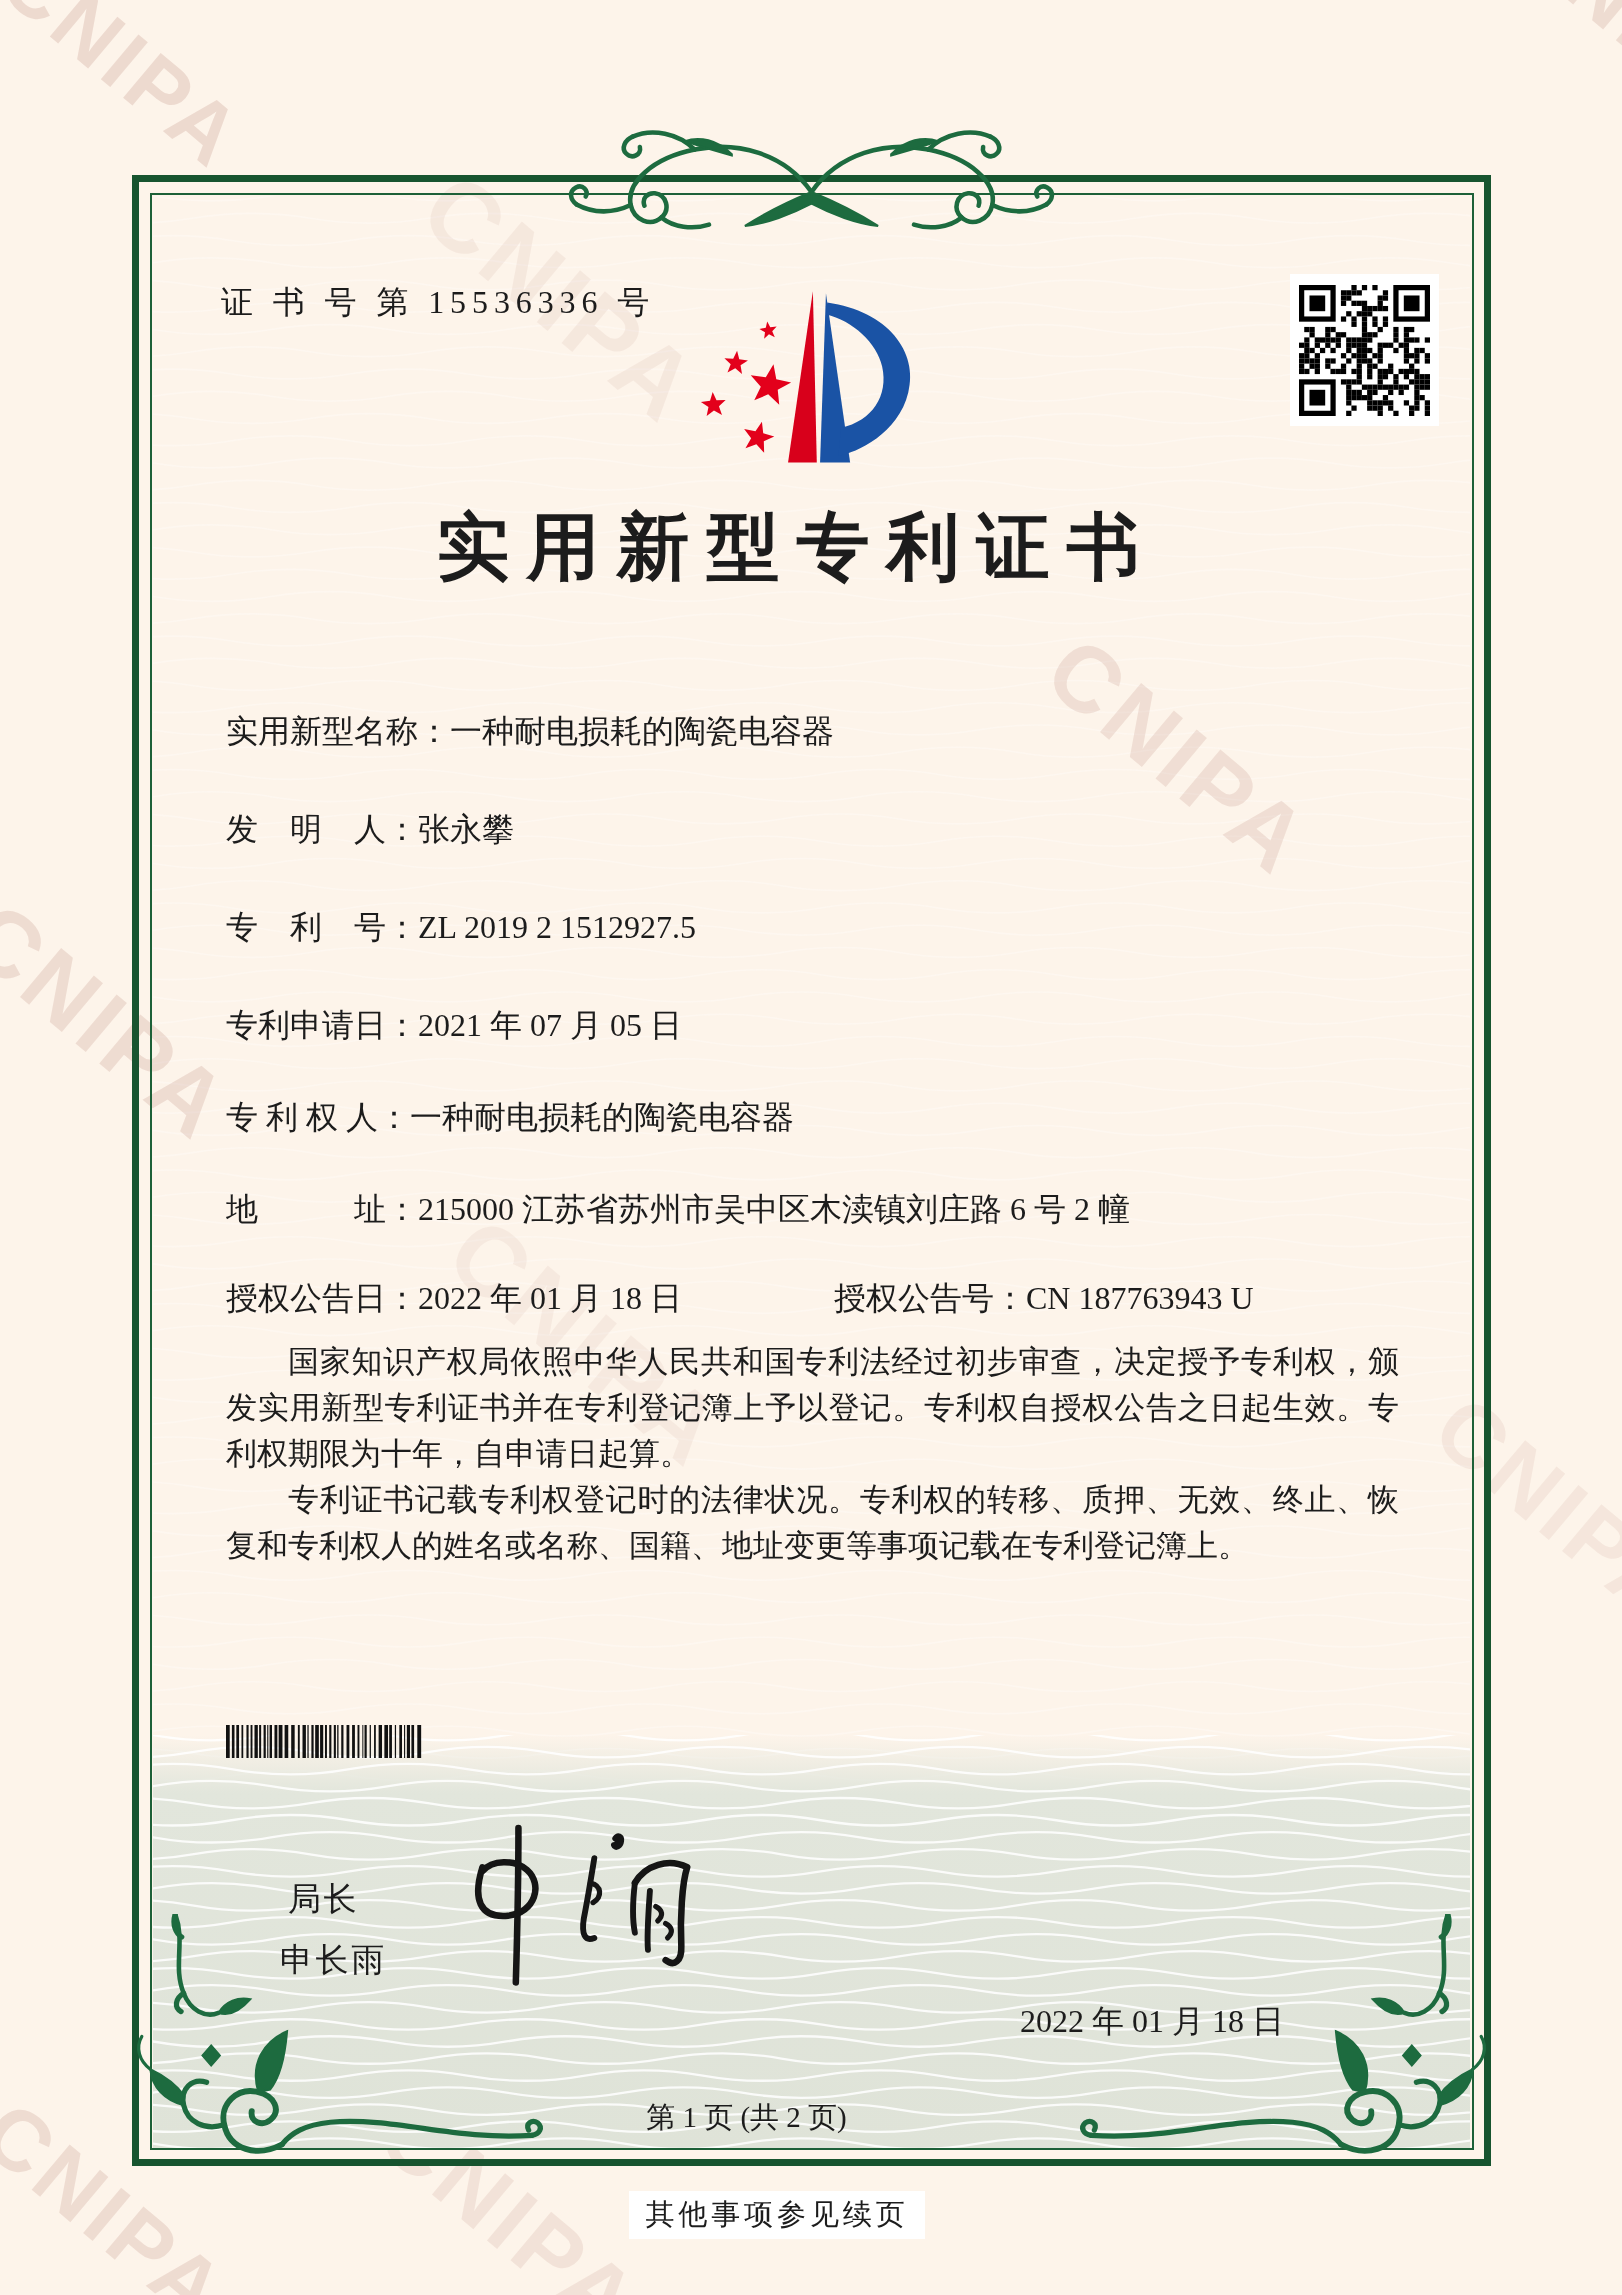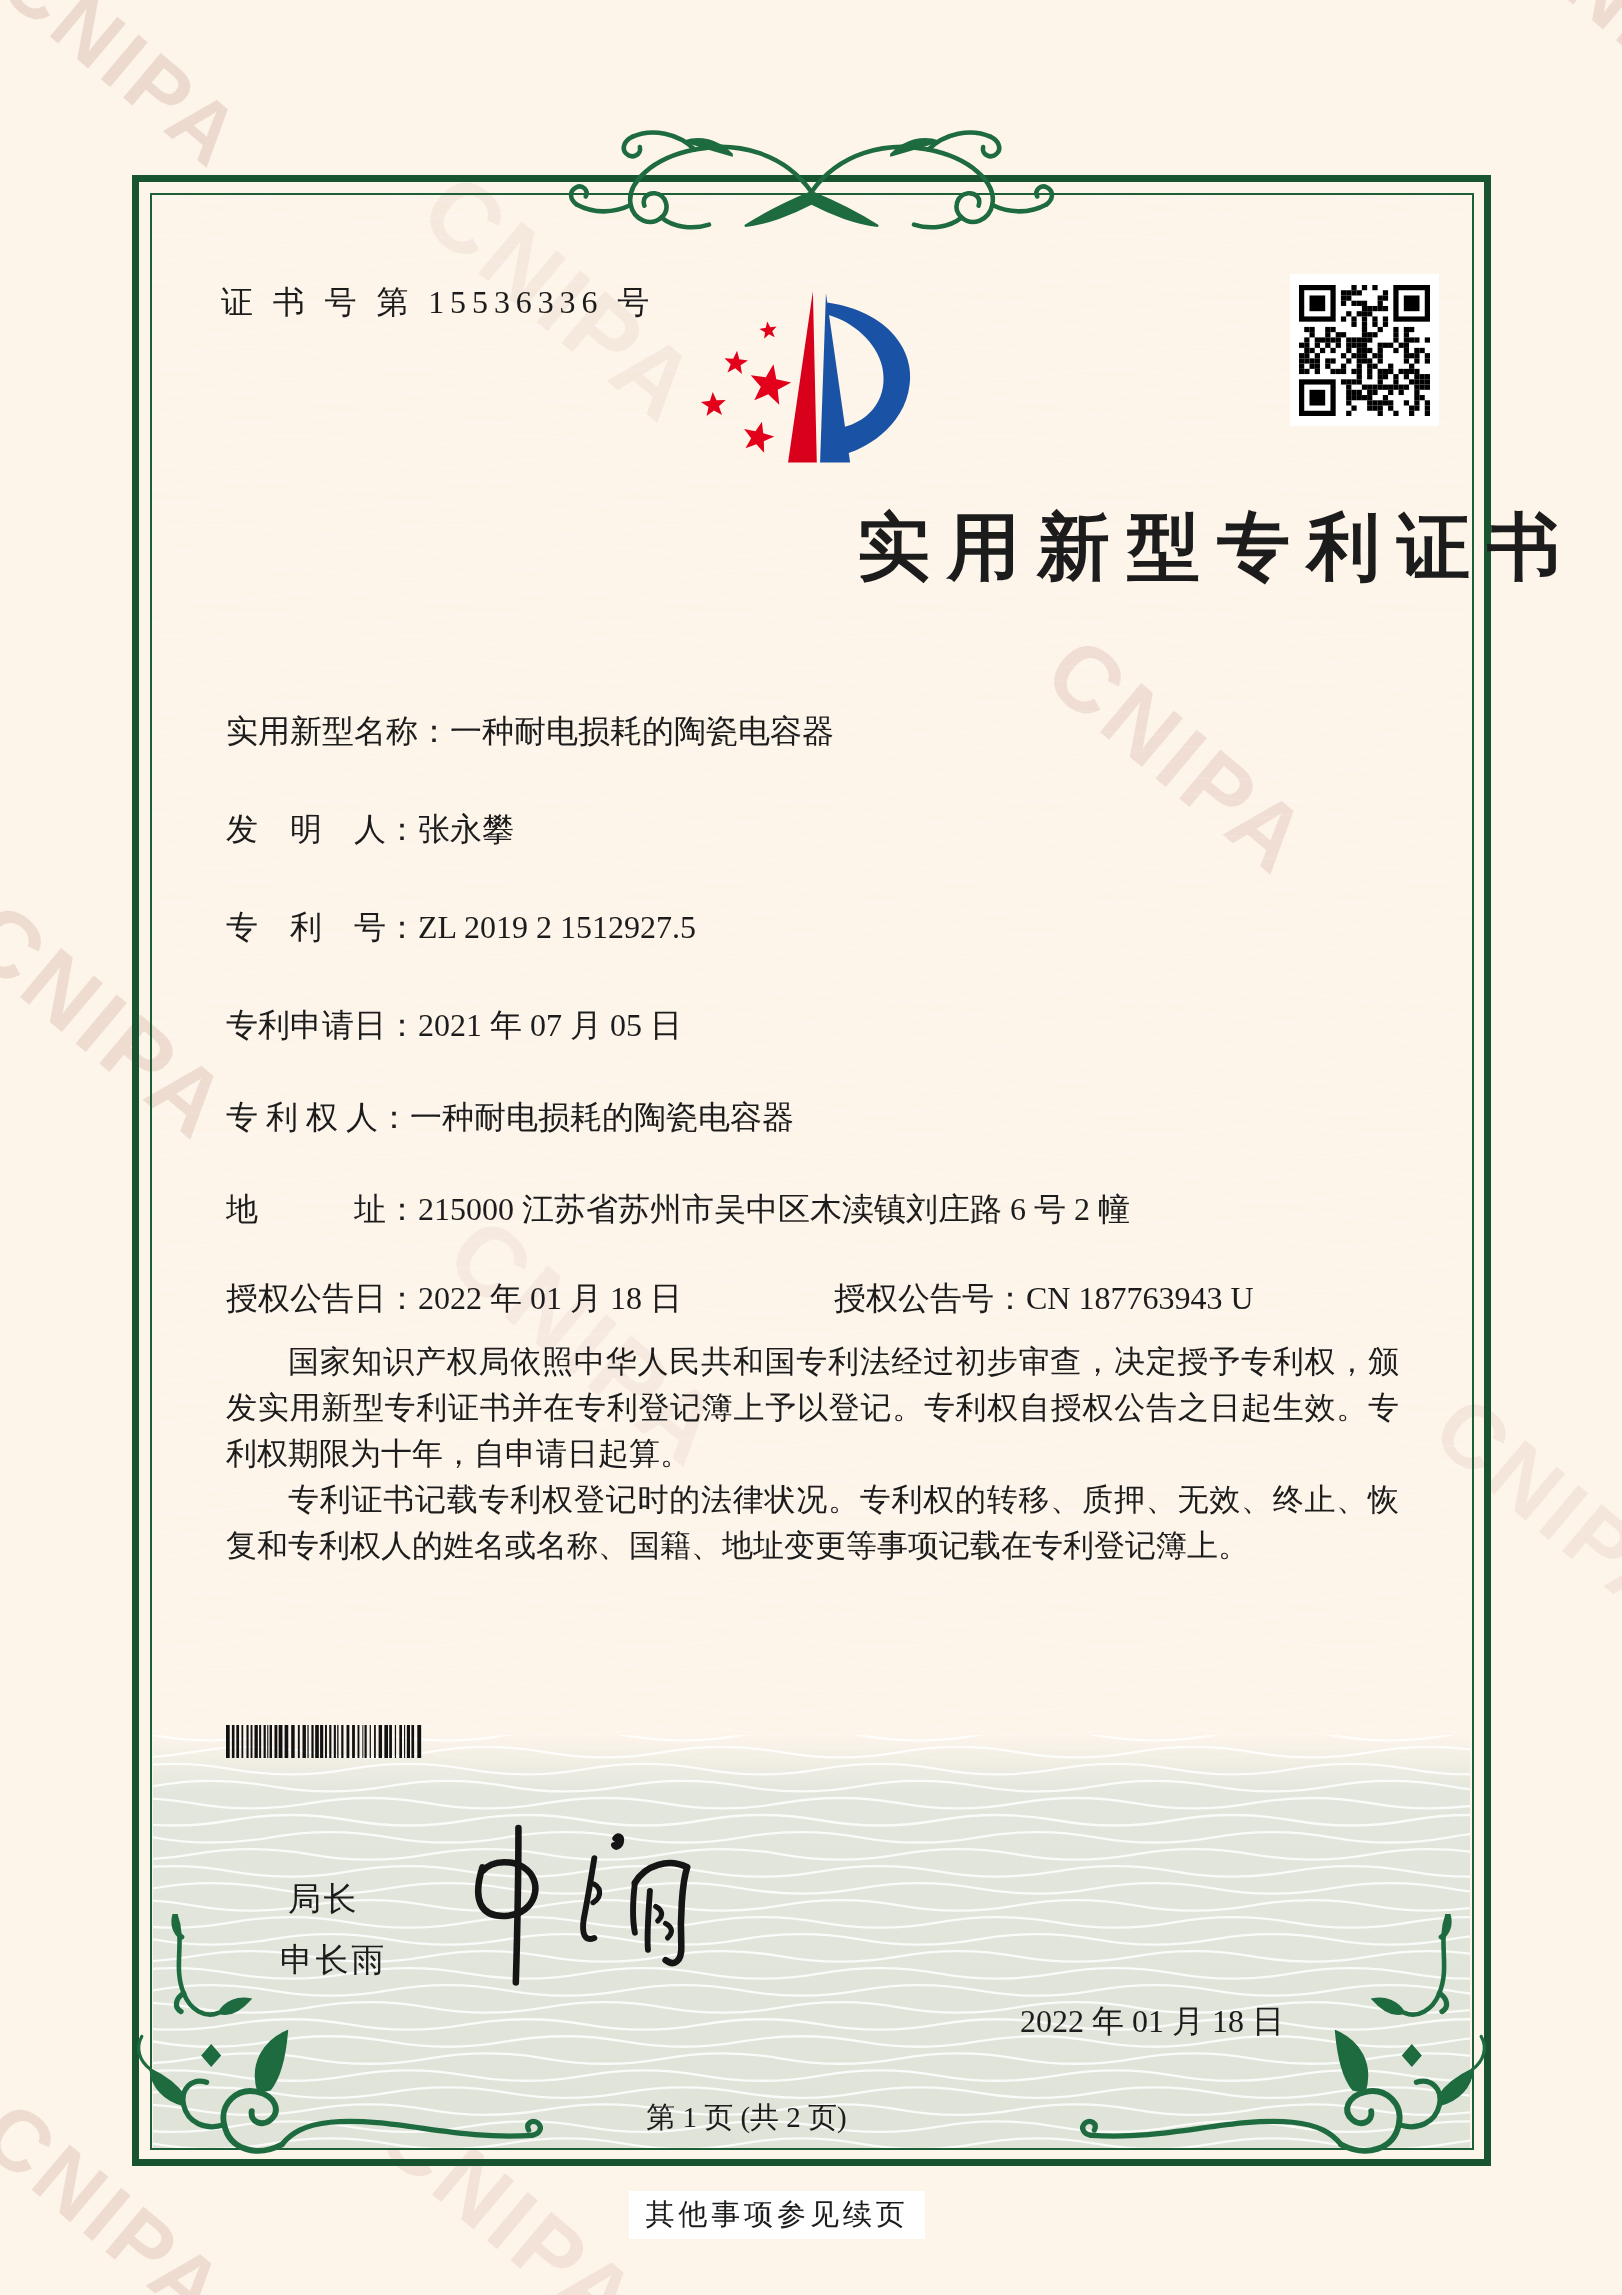--- a/index.html
+++ b/index.html
@@ -11,21 +11,21 @@
       font-weight:bold;color:#cfa79b;transform:rotate(40deg);letter-spacing:5.2px;
       pointer-events:none;white-space:nowrap;}
   
   .frame-outer{left:132px;top:175px;width:1345px;height:1977px;border:7.2px solid #17542f;}
   .frame-inner{left:150px;top:193px;width:1320px;height:1953px;border:2.6px solid #1d6038;}
   
   .band{left:153px;top:1735px;width:1317px;height:414px;
         background:linear-gradient(to bottom, rgba(226,230,220,0) 0%, #e2e6dc 14%, #dfe3d8 100%);}
   
   .cert-no{left:221px;top:281px;font-size:32px;letter-spacing:5.9px;}
-  .title{left:4px;width:1573px;top:499px;text-align:right;font-size:73px;font-weight:bold;letter-spacing:17px;}
+  .title{left:10px;width:1573px;top:499px;text-align:center;font-size:73px;font-weight:bold;letter-spacing:17px;}
   
   .field-row{left:226px;width:1178px;height:41px;font-size:32px;white-space:nowrap;}
   .grant-right{left:834px;width:654px;font-size:32px;white-space:nowrap;}
   
   .body-text{left:226px;top:1339px;width:1173px;font-size:31px;line-height:46px;
              text-align:justify;}
   .body-text p{margin:0;text-indent:2em;}
   
   .sig-label{left:243px;top:1877px;font-size:33px;letter-spacing:2.6px;margin-left:45px;}
   .sig-name{left:243px;top:1938px;font-size:33px;letter-spacing:2.6px;margin-left:37px;}

